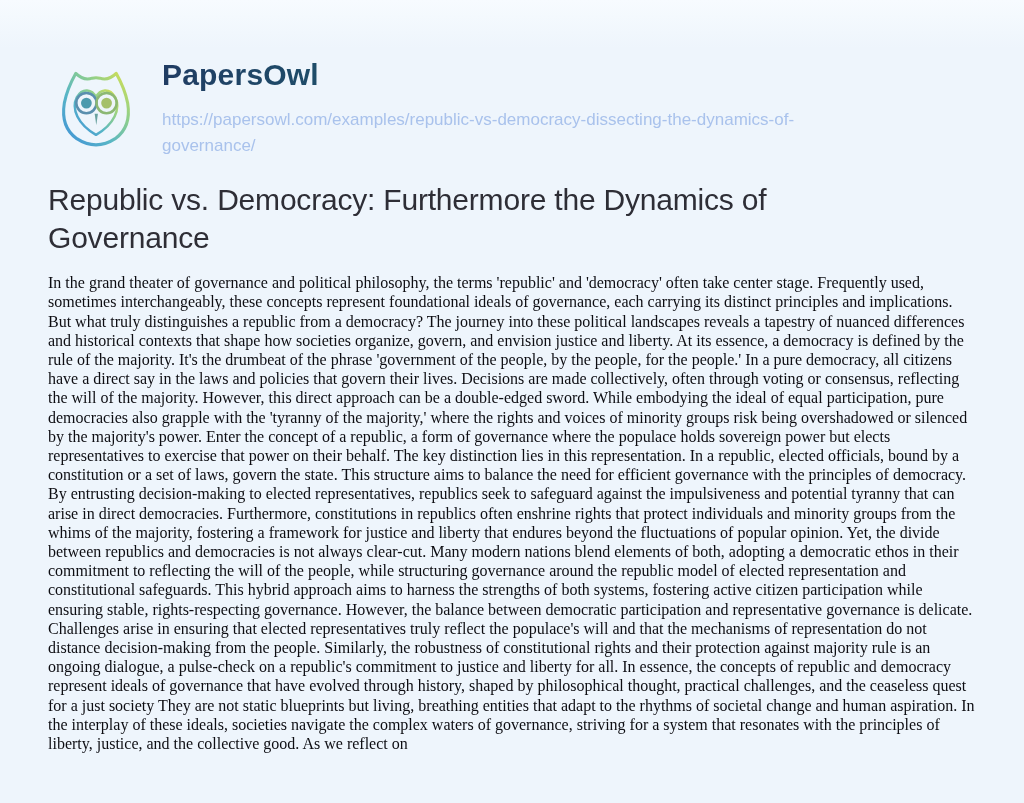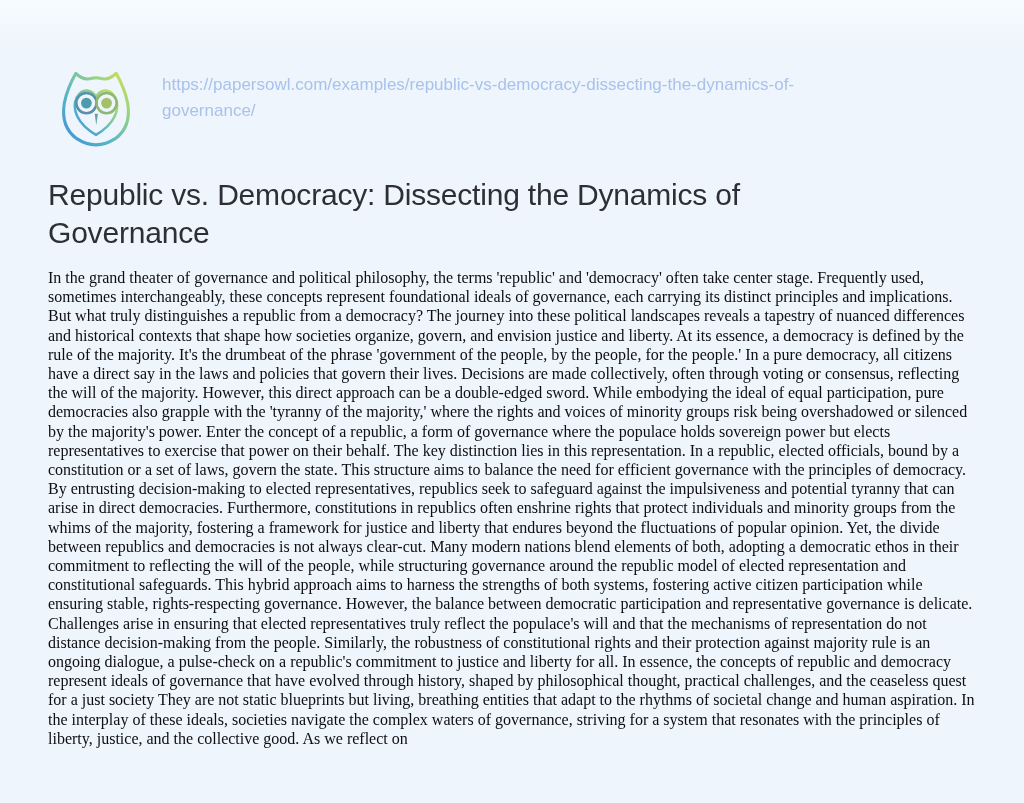--- a/index.html
+++ b/index.html
@@ -95,21 +95,22 @@
 
         <circle cx="40" cy="47" r="10.5" stroke="#5a8fae" stroke-width="2.6"></circle>
         <circle cx="61" cy="47" r="10.5" stroke="#8cb874" stroke-width="2.6"></circle>
         <circle cx="40" cy="47" r="5.6" fill="#4d9aad"></circle>
         <circle cx="61" cy="47" r="5.6" fill="#a5c06b"></circle>
 
         <path d="M48.6,58 L50.3,70 L52,58 Z" fill="#6aa2a0"></path>
       </svg>
     </div>
     <div class="header-text">
+      <div class="brand">PapersOwl</div>
       <div class="url">https://papersowl.com/examples/republic-vs-democracy-dissecting-the-dynamics-of-governance/</div>
     </div>
   </header>
 
-  <h1 class="title">Republic vs. Democracy: Dissecting the Dynamics of Governance</h1>
+  <h1 class="title">Republic vs. Democracy: Furthermore the Dynamics of Governance</h1>
 
   <p class="essay">In the grand theater of governance and political philosophy, the terms 'republic' and 'democracy' often take center stage. Frequently used, sometimes interchangeably, these concepts represent foundational ideals of governance, each carrying its distinct principles and implications. But what truly distinguishes a republic from a democracy? The journey into these political landscapes reveals a tapestry of nuanced differences and historical contexts that shape how societies organize, govern, and envision justice and liberty. At its essence, a democracy is defined by the rule of the majority. It's the drumbeat of the phrase 'government of the people, by the people, for the people.' In a pure democracy, all citizens have a direct say in the laws and policies that govern their lives. Decisions are made collectively, often through voting or consensus, reflecting the will of the majority. However, this direct approach can be a double-edged sword. While embodying the ideal of equal participation, pure democracies also grapple with the 'tyranny of the majority,' where the rights and voices of minority groups risk being overshadowed or silenced by the majority's power. Enter the concept of a republic, a form of governance where the populace holds sovereign power but elects representatives to exercise that power on their behalf. The key distinction lies in this representation. In a republic, elected officials, bound by a constitution or a set of laws, govern the state. This structure aims to balance the need for efficient governance with the principles of democracy. By entrusting decision-making to elected representatives, republics seek to safeguard against the impulsiveness and potential tyranny that can arise in direct democracies. Furthermore, constitutions in republics often enshrine rights that protect individuals and minority groups from the whims of the majority, fostering a framework for justice and liberty that endures beyond the fluctuations of popular opinion. Yet, the divide between republics and democracies is not always clear-cut. Many modern nations blend elements of both, adopting a democratic ethos in their commitment to reflecting the will of the people, while structuring governance around the republic model of elected representation and constitutional safeguards. This hybrid approach aims to harness the strengths of both systems, fostering active citizen participation while ensuring stable, rights-respecting governance. However, the balance between democratic participation and representative governance is delicate. Challenges arise in ensuring that elected representatives truly reflect the populace's will and that the mechanisms of representation do not distance decision-making from the people. Similarly, the robustness of constitutional rights and their protection against majority rule is an ongoing dialogue, a pulse-check on a republic's commitment to justice and liberty for all. In essence, the concepts of republic and democracy represent ideals of governance that have evolved through history, shaped by philosophical thought, practical challenges, and the ceaseless quest for a just society  They are not static blueprints but living, breathing entities that adapt to the rhythms of societal change and human aspiration. In the interplay of these ideals, societies navigate the complex waters of governance, striving for a system that resonates with the principles of liberty, justice, and the collective good. As we reflect on</p>
 
 </div>
 
 </body></html>

